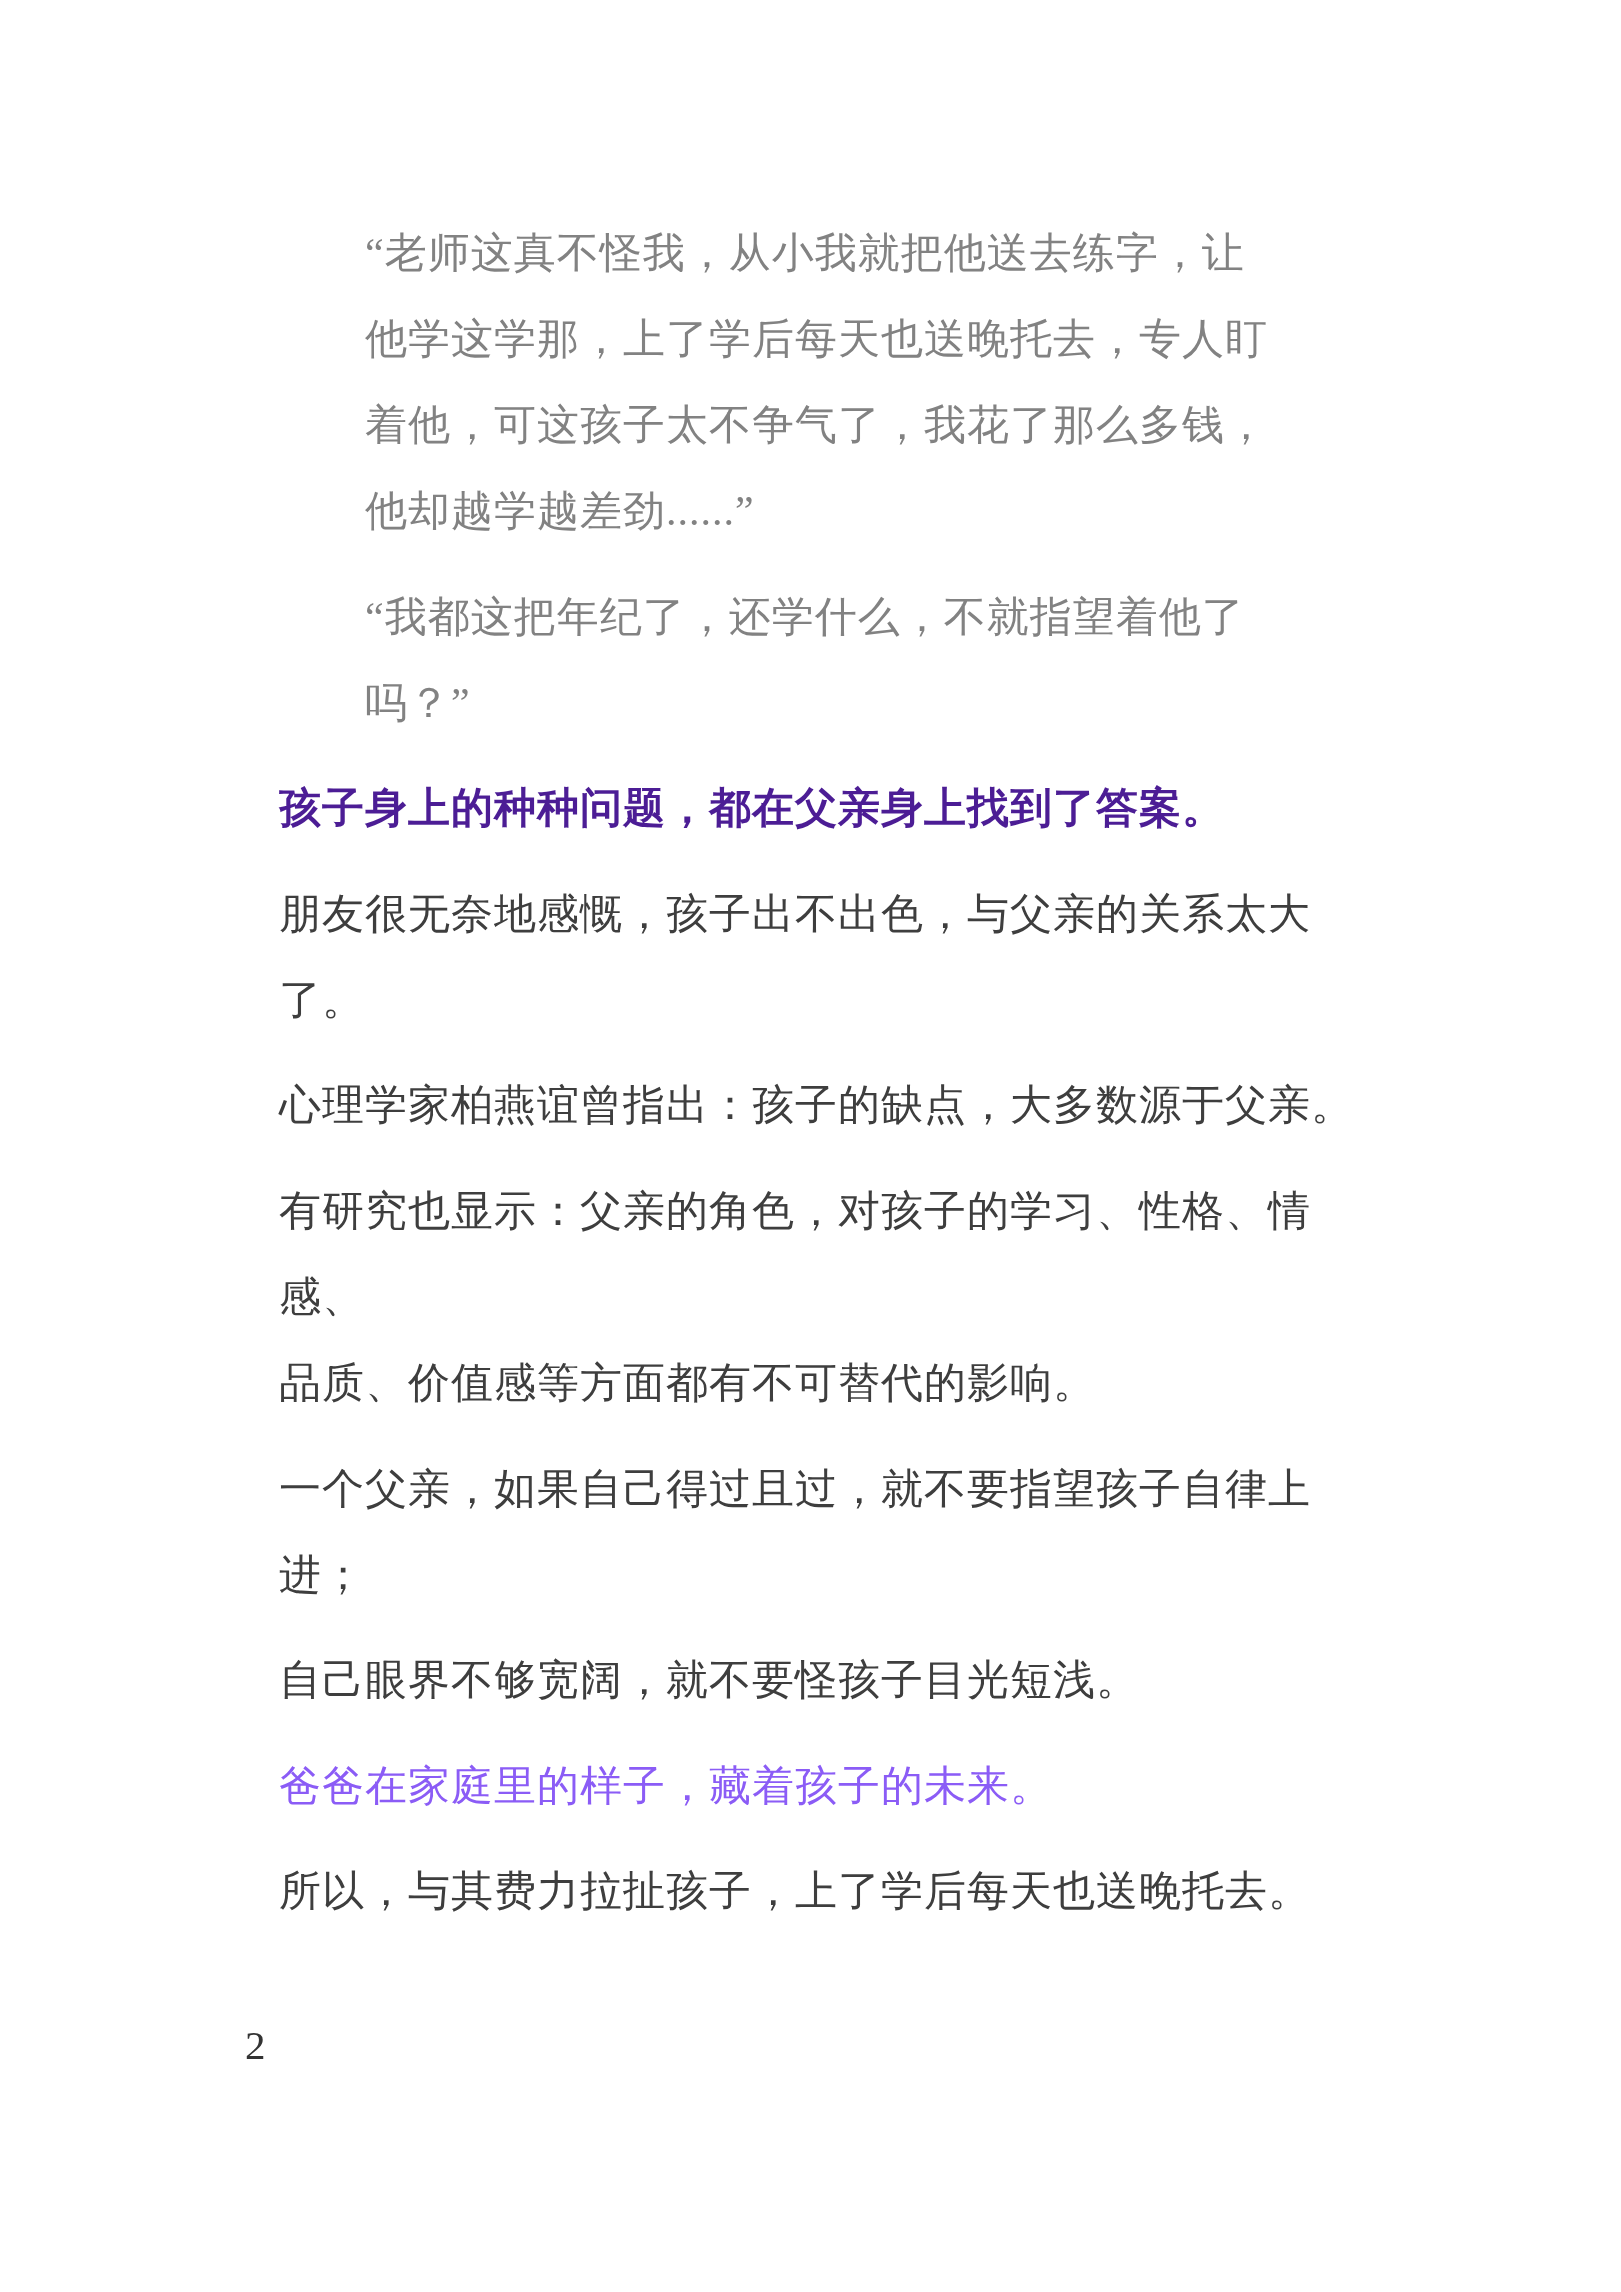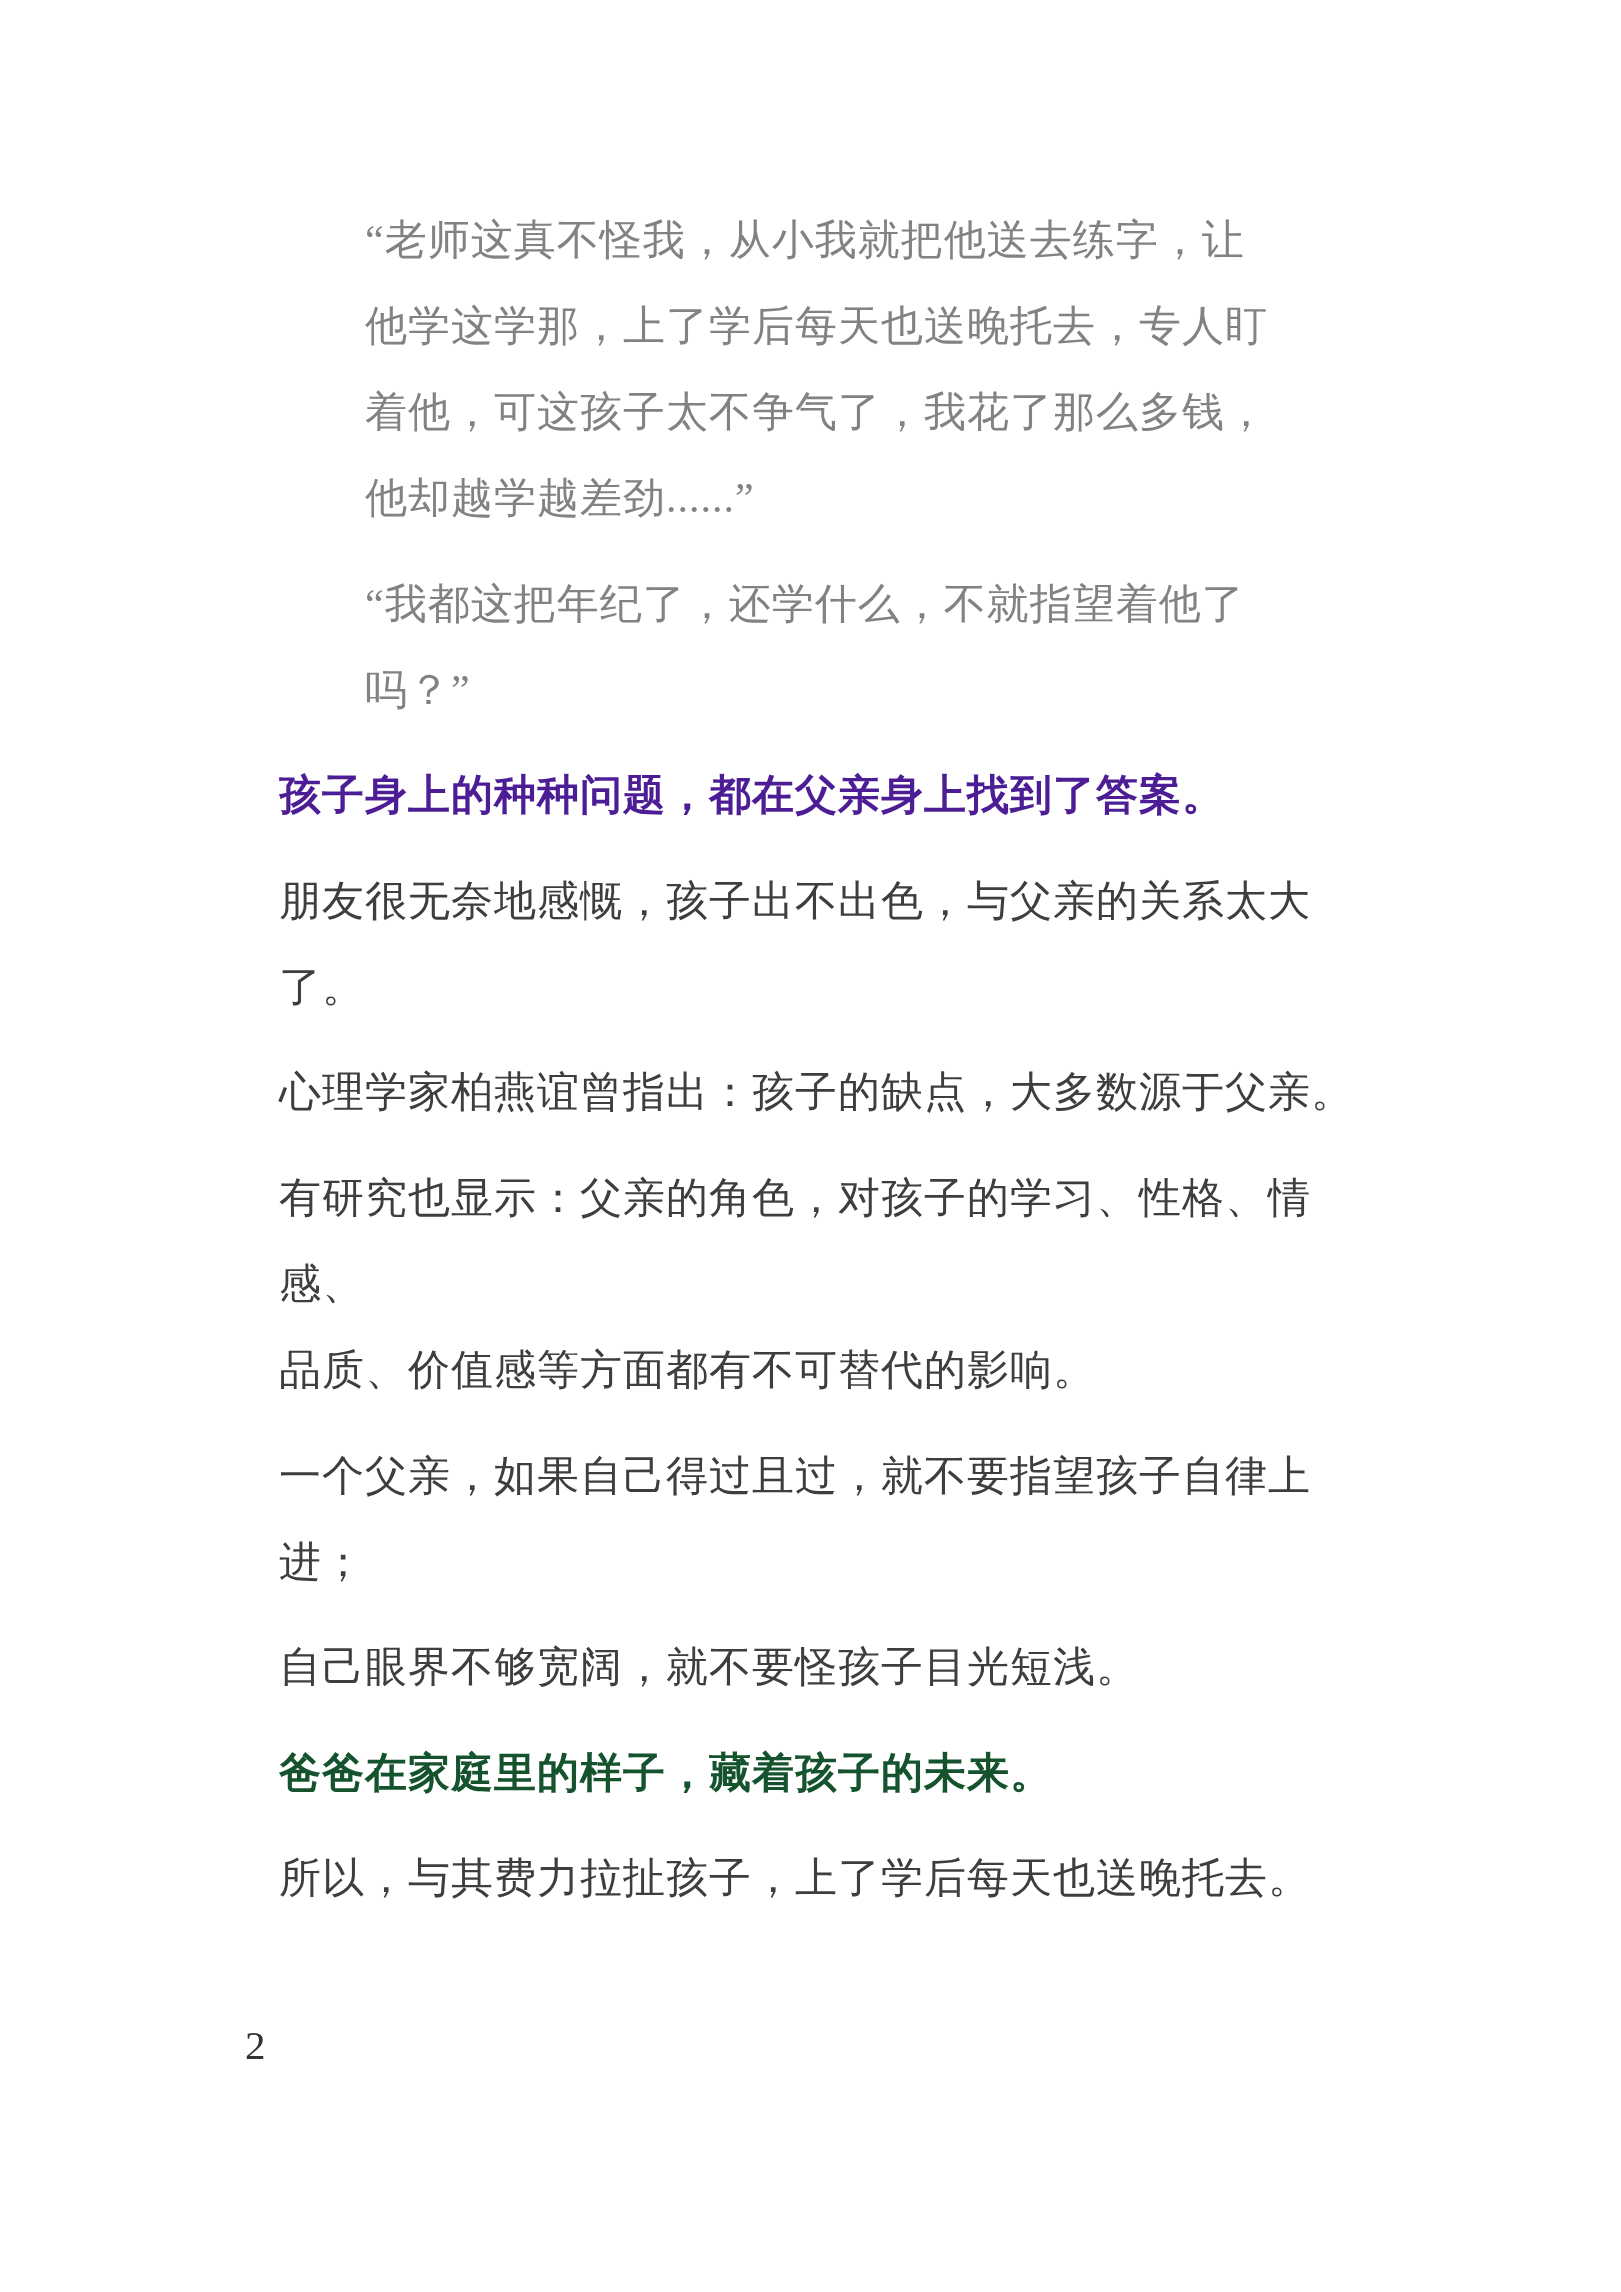--- a/index.html
+++ b/index.html
@@ -10,43 +10,43 @@
   .page {
     position: relative;
     width: 1621px;
     height: 2293px;
     background: #ffffff;
     overflow: hidden;
     font-family: "Liberation Serif", "DejaVu Serif", serif;
   }
   .content {
     position: absolute;
-    top: 197px;
+    top: 210px;
     left: 279px;
     width: 1117px;
   }
   .para {
     margin: 0 0 19.6px 0;
     font-size: 42px;
     line-height: 86px;
     letter-spacing: 1px;
     white-space: pre-line;
     color: #3e3e3e;
   }
   .para.quote {
     margin-left: 86px;
     color: #828282;
   }
   .para.bold {
     font-weight: bold;
     color: #4c1d95;
   }
   .para.accent {
-    font-weight: bold;
-    color: #14532d;
+    font-weight: normal;
+    color: #8b5cf6;
   }
   .page-number {
     position: absolute;
     left: 245px;
     top: 2021px;
     font-size: 41px;
     color: #333333;
     font-family: "Liberation Serif", "DejaVu Serif", serif;
   }
 </style>

